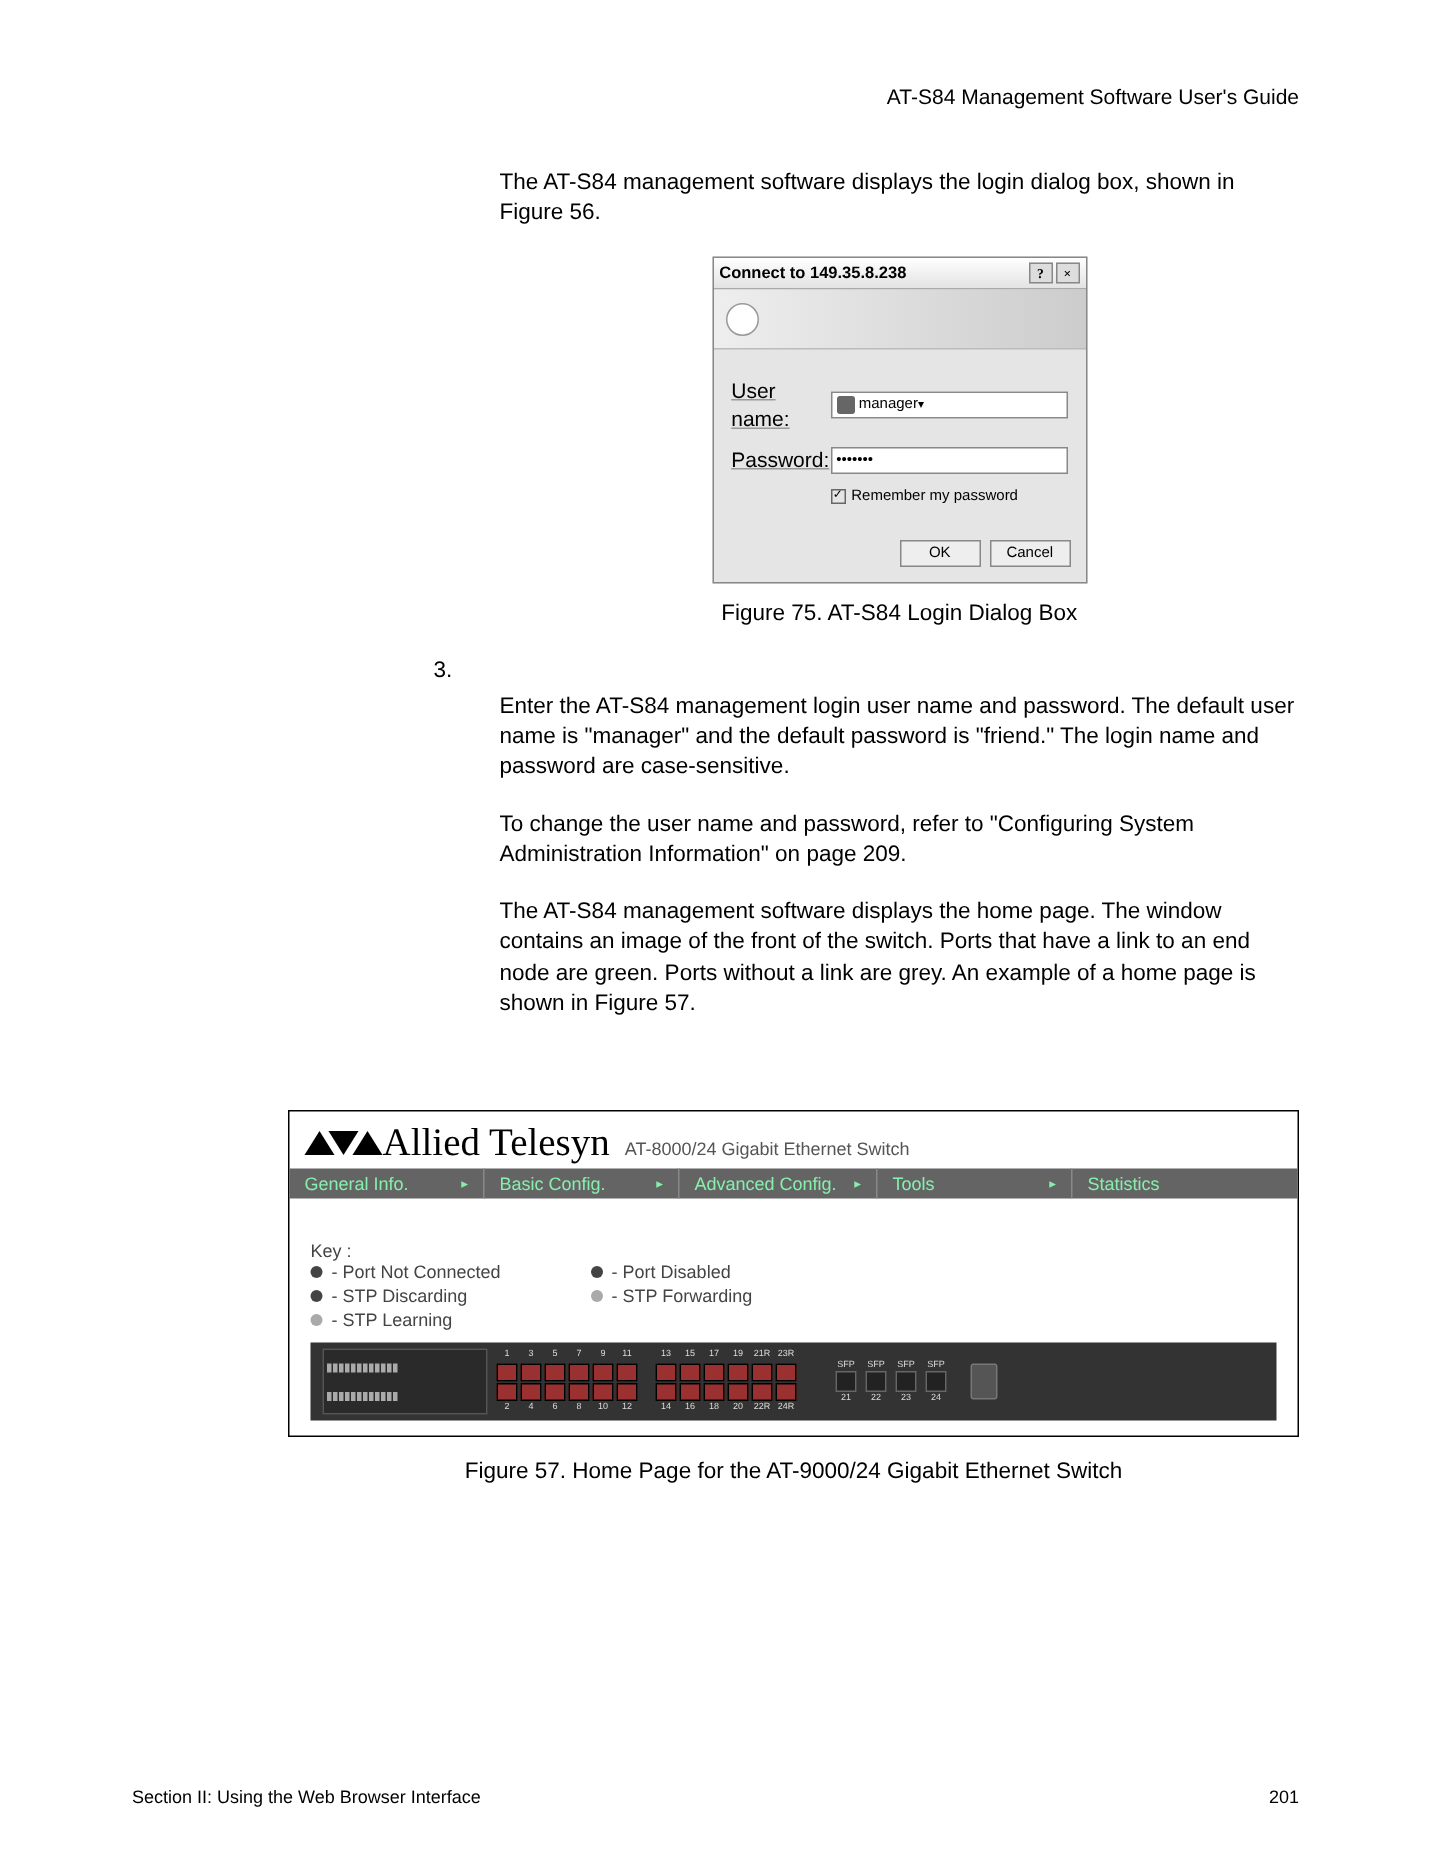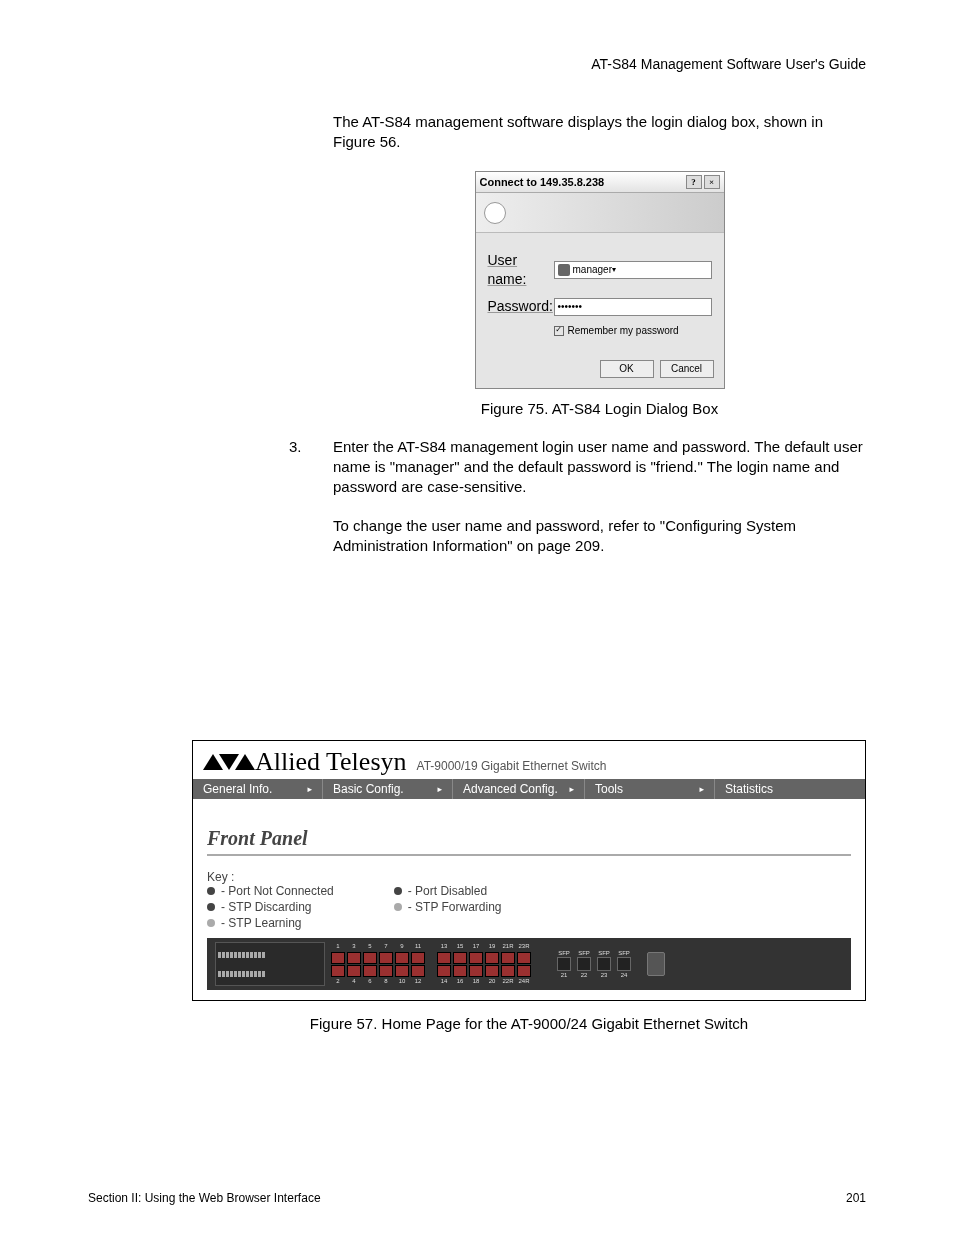--- a/index.html
+++ b/index.html
@@ -67,37 +67,37 @@
     .dlg-label { width:60px; font-size:14px; text-decoration: underline; text-decoration-color:#999;}
     .dlg-input { flex:1; height:18px; border:1px solid #888; background:#fff; font-size:10px; padding:0 3px; display:flex; align-items:center; }
     .dlg-input.combo { }
     .dlg-usericon { width:12px;height:12px;background:#666;border-radius:2px;margin-right:3px;}
     .dlg-cbrow { margin-left:66px; font-size:10px; display:flex; align-items:center; gap:4px;}
     .dlg-cb { width:10px;height:10px;border:1px solid #666;display:flex;align-items:center;justify-content:center;font-size:8px;}
     .dlg-actions { display:flex; justify-content:flex-end; gap:6px; padding: 12px 10px 10px 10px;}
     .dlg-btn { border:1px solid #888; background:#eee; width:54px; height:18px; font-size:10px; display:flex;align-items:center;justify-content:center;}
     .fig-caption { text-align:center; font-size:15px; margin: 10px 0 18px 0; }
     .num-item { display:flex; margin-bottom:14px; }
-    .num-block { margin-left:0; }
+    .num-block { margin-left:0;margin-top:24px; }
     .wide-content { position: absolute; left: 192px; right: 88px; top: 740px; }
     .switch-figure {
       border: 1px solid #000;
       background:#fff;
       margin-bottom: 12px;
     }
     .sw-header {
       display:flex; align-items:baseline; gap:6px; padding:6px 10px 2px 10px;
     }
     .sw-logo { display:flex; align-items:center; gap:4px;}
     .sw-logo-mark { display:flex; }
     .tri { width:0;height:0;border-left:10px solid transparent;border-right:10px solid transparent;border-bottom:16px solid #000; margin-right:-4px;}
     .tri.inv { border-bottom:none; border-top:16px solid #000;}
     .sw-brand { font-family: 'Times New Roman', serif; font-size:26px; }
     .sw-model { font-size:12px; color:#555; margin-left:4px;}
-    .sw-menubar { display:flex; background:#646464; color:#ffffff; font-size:12px; height:20px; align-items:stretch;}
+    .sw-menubar { display:flex; background:#646464; color:#86efac; font-size:12px; height:20px; align-items:stretch;}
     .sw-menuitem { padding:0 10px; display:flex; align-items:center; justify-content:space-between; border-right:1px solid #888; gap:8px; white-space:nowrap;}
     .sw-menuitem .arrow { font-size:9px;}
     .mi-gen { width:130px;}
     .mi-basic { width:130px;}
     .mi-adv { width:132px;}
     .mi-tools { width:130px;}
     .mi-stats { flex:1; border-right:none;}
     .sw-panel { padding: 28px 14px 10px 14px; }
     .sw-title { font-family:'Times New Roman',serif; font-style:italic; font-weight:bold; font-size:20px; color:#444; border-bottom:2px solid #aaa; padding-bottom:4px; margin-bottom:14px;}
     .sw-key { font-size:12px; color:#444; display:flex; gap:60px; margin-bottom:8px;}
@@ -174,36 +174,37 @@
 
   <p class="fig-caption">Figure 75. AT-S84 Login Dialog Box</p>
 
   <div class="num-item" style="margin-left:0;">
     <div style="display:flex;">
       <span style="width:24px;margin-left:-44px;">3.</span>
     </div>
     <div class="num-block">
       <p class="para">Enter the AT-S84 management login user name and password. The default user name is "manager" and the default password is "friend." The login name and password are case-sensitive.</p>
       <p class="para">To change the user name and password, refer to "Configuring System Administration Information" on page 209.</p>
+      <p class="para">The AT-S84 management software displays the home page. The window contains an image of the front of the switch. Ports that have a link to an end node are green. Ports without a link are grey. An example of a home page is shown in Figure 57.</p>
     </div>
   </div>
 </div>
 
 <div class="wide-content">
   <div class="switch-figure">
     <div class="sw-header">
       <div class="sw-logo">
         <div class="sw-logo-mark">
           <div class="tri"></div>
             <div class="tri inv"></div>
             <div class="tri"></div>
         </div>
         <span class="sw-brand">Allied Telesyn</span>
       </div>
-      <span class="sw-model">AT-9000/19 Gigabit Ethernet Switch</span>
+      <span class="sw-model">AT-8000/24 Gigabit Ethernet Switch</span>
     </div>
     <div class="sw-menubar">
       <div class="sw-menuitem mi-gen">
           <span>General Info.</span>
           <span class="arrow">▸</span>
         </div>
       <div class="sw-menuitem mi-basic">
           <span>Basic Config.</span>
           <span class="arrow">▸</span>
         </div>
@@ -213,21 +214,20 @@
         </div>
       <div class="sw-menuitem mi-tools">
           <span>Tools</span>
           <span class="arrow">▸</span>
         </div>
       <div class="sw-menuitem mi-stats">
           <span>Statistics</span>
         </div>
     </div>
     <div class="sw-panel">
-      <div class="sw-title">Front Panel</div>
       <div style="font-size:12px;color:#444;">Key :</div>
       <div class="sw-key">
         <div class="sw-key-col">
           <div class="sw-key-row">
               <span class="dot"></span>
               <span>- Port Not Connected</span>
             </div>
           <div class="sw-key-row">
               <span class="dot"></span>
               <span>- STP Discarding</span>

